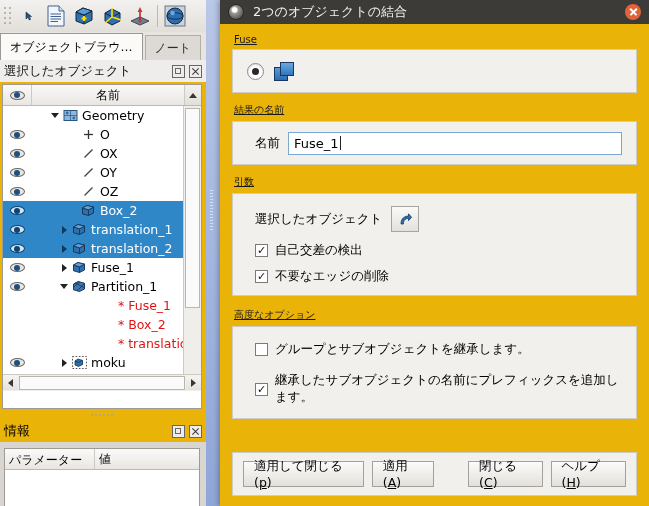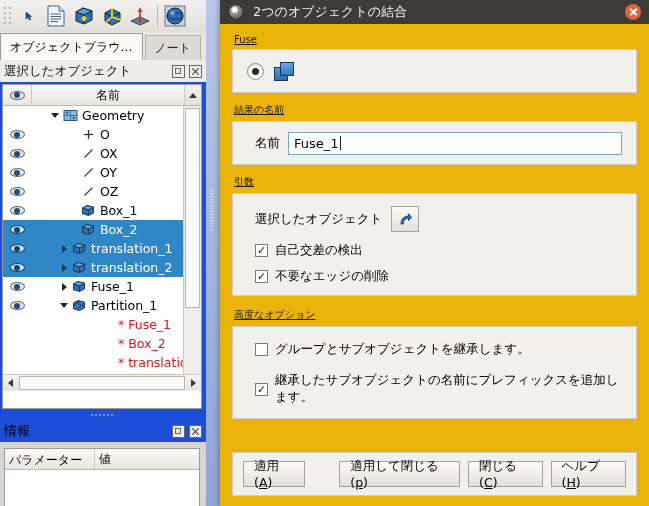--- a/index.html
+++ b/index.html
@@ -4,21 +4,21 @@
 <style>
   html,body{margin:0;padding:0;}
   body{
     width:649px;height:506px;overflow:hidden;
     font-family:"DejaVu Sans","Liberation Sans",sans-serif;
     font-size:12px;color:#000;background:#d9d6d2;
   }
   #root{position:relative;width:649px;height:506px;}
 
   
-  .app-left{position:absolute;left:0;top:0;width:206px;height:442px;background:#1d4ed8;}
+  .app-left{position:absolute;left:0;top:0;width:206px;height:442px;background:#eab308;}
 
   .toolbar{position:absolute;left:0;top:0;width:206px;height:32px;
            background:linear-gradient(#f3f1ef,#e2dfda);border-bottom:1px solid #b5b1ab;
            display:flex;align-items:center;}
   .tb-grip{width:12px;height:22px;margin-left:2px;display:grid;grid-template-columns:3px 3px;
            grid-template-rows:repeat(4,3px);gap:2px;align-content:center;justify-content:center;}
   .tb-grip i{width:2px;height:2px;background:#a9a49d;border-radius:50%;display:block;}
   .tbtn{width:28px;height:28px;display:flex;align-items:center;justify-content:center;position:relative;}
   .tb-sep{width:1px;height:22px;background:#bdb9b3;margin:0 3px;}
 
@@ -356,40 +356,20 @@
               <span class="twig" style="padding-left: 36px;">
                 <span class="arrow"></span>
                 <span class="ticon">
                   <svg width="13" height="13" viewBox="0 0 13 13">
                     <line x1="2.5" y1="10.5" x2="10.5" y2="2.5" stroke="#444" stroke-width="1.2"></line>
                   </svg>
                 </span>
                 <span class="tlabel">OZ</span>
               </span>
             </div>
-            <div class="trow">
-              <span class="eyecell">
-                <span class="eye">
-                  <span class="ball"></span>
-                  <span class="pup"></span>
-                </span>
-              </span>
-              <span class="twig" style="padding-left: 36px;">
-                <span class="arrow"></span>
-                <span class="ticon">
-                  <svg width="14" height="13" viewBox="0 0 14 13">
-                    <path d="M1.5 4 L6 1.5 L12.5 3.2 L12.5 9 L7.5 11.5 L1.5 9.8 Z" fill="#2f6fae" stroke="#12314f" stroke-width=".9"></path>
-                    <path d="M1.5 4 L7.5 5.8 L12.5 3.2" fill="none" stroke="#12314f" stroke-width=".8"></path>
-                    <path d="M7.5 5.8 V11.5" stroke="#12314f" stroke-width=".8"></path>
-                    <path d="M1.5 4 L6 1.5 L12.5 3.2 L7.5 5.8 Z" fill="#63a3dc" stroke="#12314f" stroke-width=".8"></path>
-                  </svg>
-                </span>
-                <span class="tlabel">Box_1</span>
-              </span>
-            </div>
             <div class="trow sel">
               <span class="eyecell">
                 <span class="eye">
                   <span class="ball"></span>
                   <span class="pup"></span>
                 </span>
               </span>
               <span class="twig" style="padding-left: 36px;">
                 <span class="arrow"></span>
                 <span class="ticon">
@@ -632,26 +612,26 @@
           <span class="chk"></span>
           <span>グループとサブオブジェクトを継承します。</span>
         </div>
         <div class="chk-row" style="margin-bottom:0;">
           <span class="chk">✓</span>
           <span>継承したサブオブジェクトの名前にプレフィックスを追加します。</span>
         </div>
       </div>
 
       <div class="btn-bar">
+        <div class="btn b1">
+          <span>適用して閉じる(<span class="mn">p</span>)</span>
+        </div>
         <div class="btn b2">
           <span>適用(<span class="mn">A</span>)</span>
         </div>
-        <div class="btn b1">
-          <span>適用して閉じる(<span class="mn">p</span>)</span>
-        </div>
         <div class="btn b3">
           <span>閉じる(<span class="mn">C</span>)</span>
         </div>
         <div class="btn b4">
           <span>ヘルプ(<span class="mn">H</span>)</span>
         </div>
       </div>
 
     </div>
   </div>

